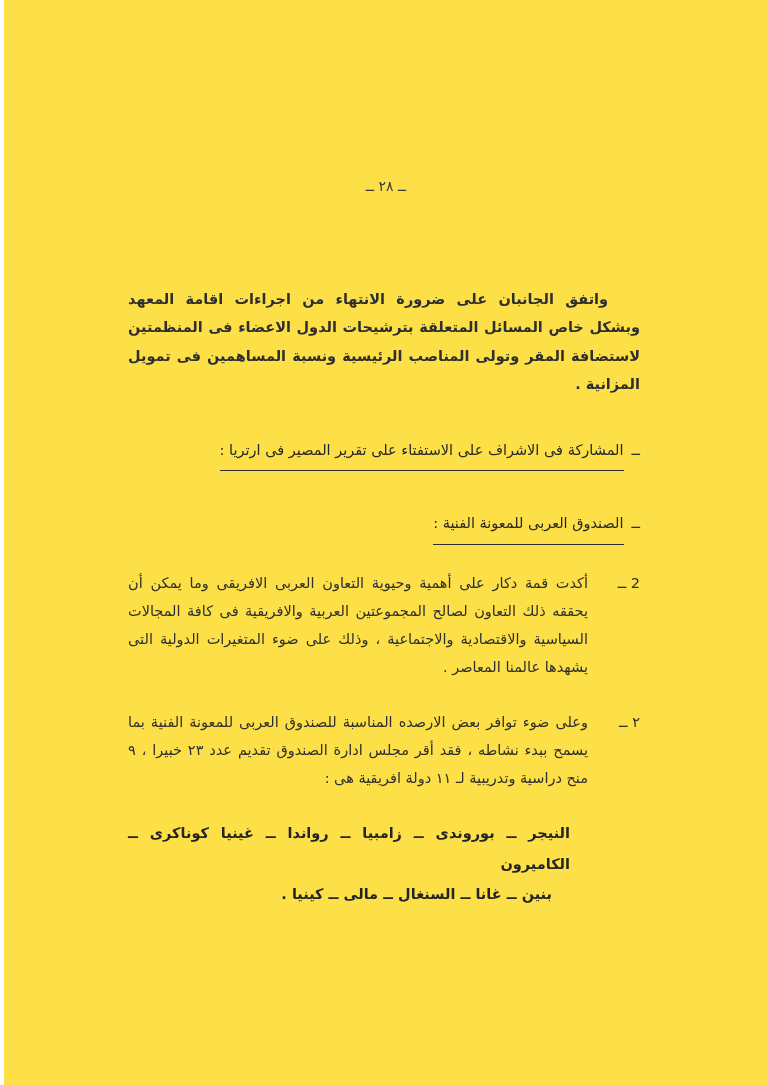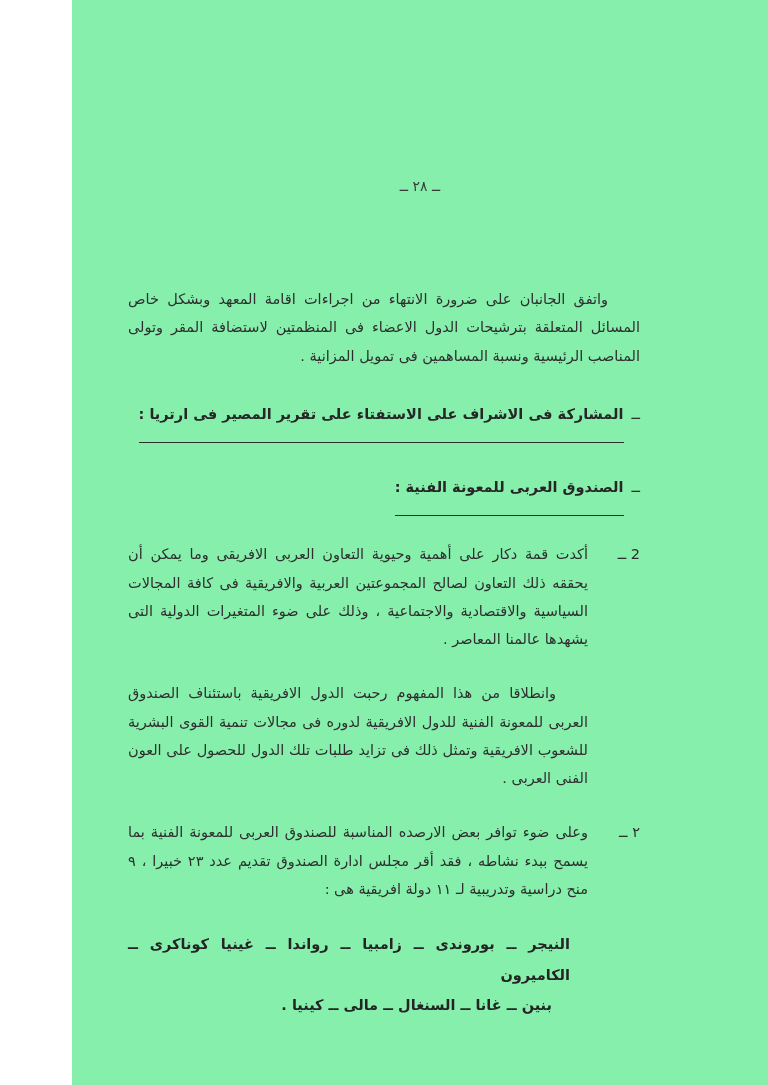--- a/index.html
+++ b/index.html
@@ -10,23 +10,23 @@
   body {
     width: 768px;
     height: 1085px;
     overflow: hidden;
     font-family: "DejaVu Sans", sans-serif;
     color: #2b2b2b;
     direction: rtl;
   }
   .page {
     position: relative;
-    width: 696px;
+    width: 764px;
     height: 1085px;
-    background: #86efac;
+    background: #fde047;
   }
   .page-number {
     position: absolute;
     top: 178px;
     left: 0;
     width: 100%;
     text-align: center;
     font-size: 14px;
     letter-spacing: 2px;
     color: #3a3a3a;
@@ -40,38 +40,40 @@
     line-height: 1.95;
     text-align: justify;
     text-justify: inter-word;
     color: #2e2e2e;
   }
   .para {
     margin: 0 0 26px 0;
   }
   .para.indent {
     text-indent: 2.2em;
+    font-weight: bold;
   }
   .section-heading {
     margin: 30px 0 24px 0;
     display: flex;
     align-items: baseline;
     gap: 8px;
     font-size: 14.5px;
   }
   .section-heading .dash {
     flex: 0 0 auto;
     color: #2e2e2e;
     font-family: Liberation Serif, serif;
   }
   .section-heading .heading-text {
     border-bottom: 1px solid #2e2e2e;
-    padding-bottom: 14px;
-    font-weight: bold;
+    padding-bottom: 6px;
+    font-weight: normal;
     color: #262626;
+    margin-top: 8px;
   }
   .numbered-item {
     display: flex;
     align-items: flex-start;
     gap: 10px;
     margin: 0 0 26px 0;
   }
   .numbered-item .item-number {
     flex: 0 0 42px;
     white-space: nowrap;
@@ -120,21 +122,20 @@
     <div class="section-heading">
       <span class="dash">ــ</span>
       <span class="heading-text">الصندوق العربى للمعونة الفنية :</span>
     </div>
 
     <div class="numbered-item">
       <span class="item-number">2 ــ</span>
       <span class="item-text">أكدت قمة دكار على أهمية وحيوية التعاون العربى الافريقى وما يمكن أن يحققه ذلك التعاون لصالح المجموعتين العربية والافريقية فى كافة المجالات السياسية والاقتصادية والاجتماعية ، وذلك على ضوء المتغيرات الدولية التى يشهدها عالمنا المعاصر .</span>
     </div>
 
-    <p class="sub-para">وانطلاقا من هذا المفهوم رحبت الدول الافريقية باستئناف الصندوق العربى للمعونة الفنية للدول الافريقية لدوره فى مجالات تنمية القوى البشرية للشعوب الافريقية وتمثل ذلك فى تزايد طلبات تلك الدول للحصول على العون الفنى العربى .</p>
 
     <div class="numbered-item">
       <span class="item-number">٢ ــ</span>
       <span class="item-text">وعلى ضوء توافر بعض الارصده المناسبة للصندوق العربى للمعونة الفنية بما يسمح ببدء نشاطه ، فقد أقر مجلس ادارة الصندوق تقديم عدد ٢٣ خبيرا ، ٩ منح دراسية وتدريبية لـ ١١ دولة افريقية هى :</span>
     </div>
 
     <div class="countries">
       <span class="line line1">النيجر ــ بوروندى ــ زامبيا ــ رواندا ــ غينيا كوناكرى ــ الكاميرون</span>
       <span class="line line2">بنين ــ غانا ــ السنغال ــ مالى ــ كينيا .</span>
     </div>

